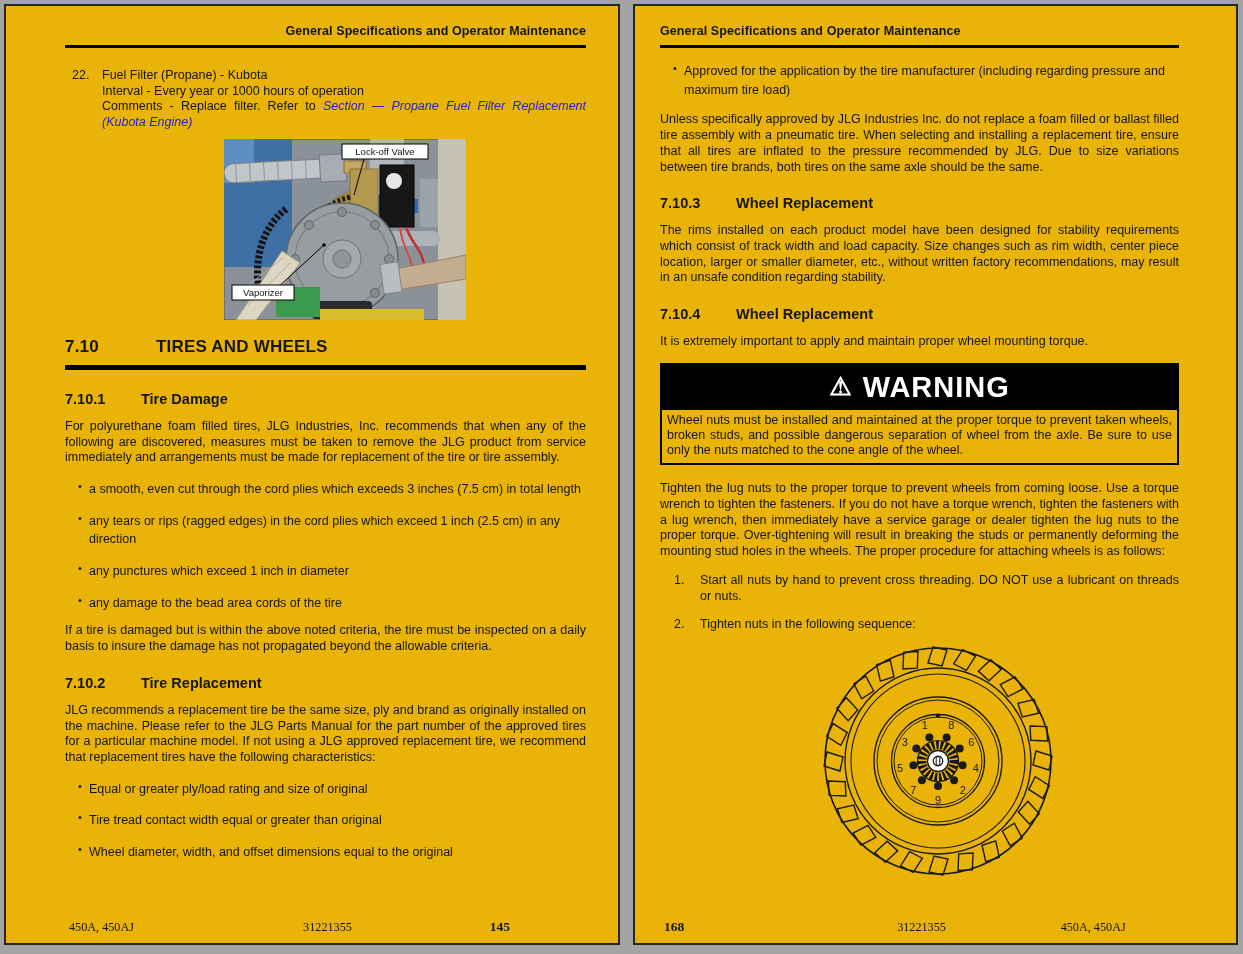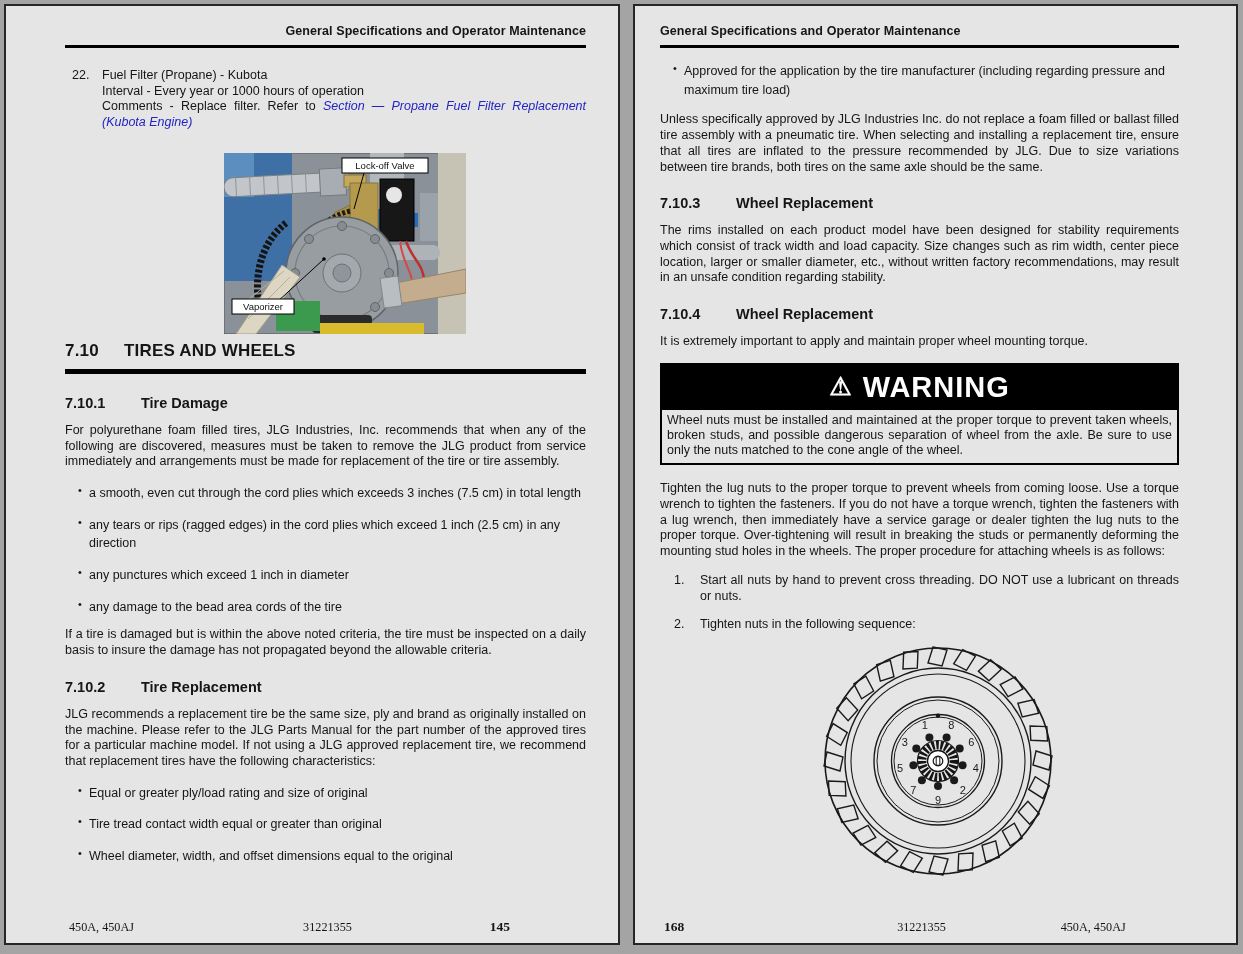--- a/index.html
+++ b/index.html
@@ -5,46 +5,46 @@
   * { margin:0; padding:0; box-sizing:border-box; }
   html,body { width:1243px; height:954px; }
   body {
     background:#a4a4a4;
     font-family:"Liberation Sans", sans-serif;
     color:#151515;
     -webkit-font-smoothing:antialiased;
   }
   .spread { position:relative; width:1243px; height:954px; }
   .page {
-    position:absolute; top:4px; height:941px; background:#e5e5e5;
+    position:absolute; top:4px; height:941px; background:#eab308;
     border:2px solid #262626;
   }
   .page-left  { left:4px;   width:616px; padding:18px 32px 0 59px; }
   .page-right { left:633px; width:605px; padding:18px 57px 0 25px; }
 
   .page-header { font-size:12.5px; font-weight:bold; letter-spacing:.1px; }
   .page-left .page-header { text-align:right; }
   .page-right .page-header { text-align:left; }
   .header-rule { height:3px; background:#000; margin-top:7px; }
 
   p.body, .li-text, .num-text { font-size:12.5px; line-height:15.7px; text-align:justify; }
   p.body { margin-top:12px; }
 
   
   .item22 { display:flex; margin-top:20px; }
   .item22 .item-num { width:30px; margin-left:7px; font-size:12.5px; line-height:15.7px; flex:none; }
   .item22 .item-body { flex:1; }
   .xref { color:#2424c4; font-style:italic; }
 
   
-  figure.photo { width:286px; height:181px; margin-top:22px; margin-left:159px; }
+  figure.photo { width:286px; height:181px; margin-top:8px; margin-left:159px; }
   figure.photo svg { display:block; }
 
   
-  .h1-row { display:flex; margin-top:7px; font-size:17px; font-weight:bold; letter-spacing:.2px; }
+  .h1-row { display:flex; margin-top:17px; font-size:17px; font-weight:bold; letter-spacing:.2px;gap:32px; }
   .h1-row .h-num { width:59px; flex:none; }
   .h1-rule { height:5px; background:#000; margin-top:8px; }
   .h2-row { display:flex; font-size:14.5px; font-weight:bold; }
   .h2-row .h-num { width:76px; flex:none; }
 
   
   ul.blist { list-style:none; margin-top:6px; }
   ul.blist li { position:relative; padding-left:24px; margin-top:13px; }
   ul.blist li .dot {
     position:absolute; left:13px; top:0; font-size:11px; line-height:15.7px;

